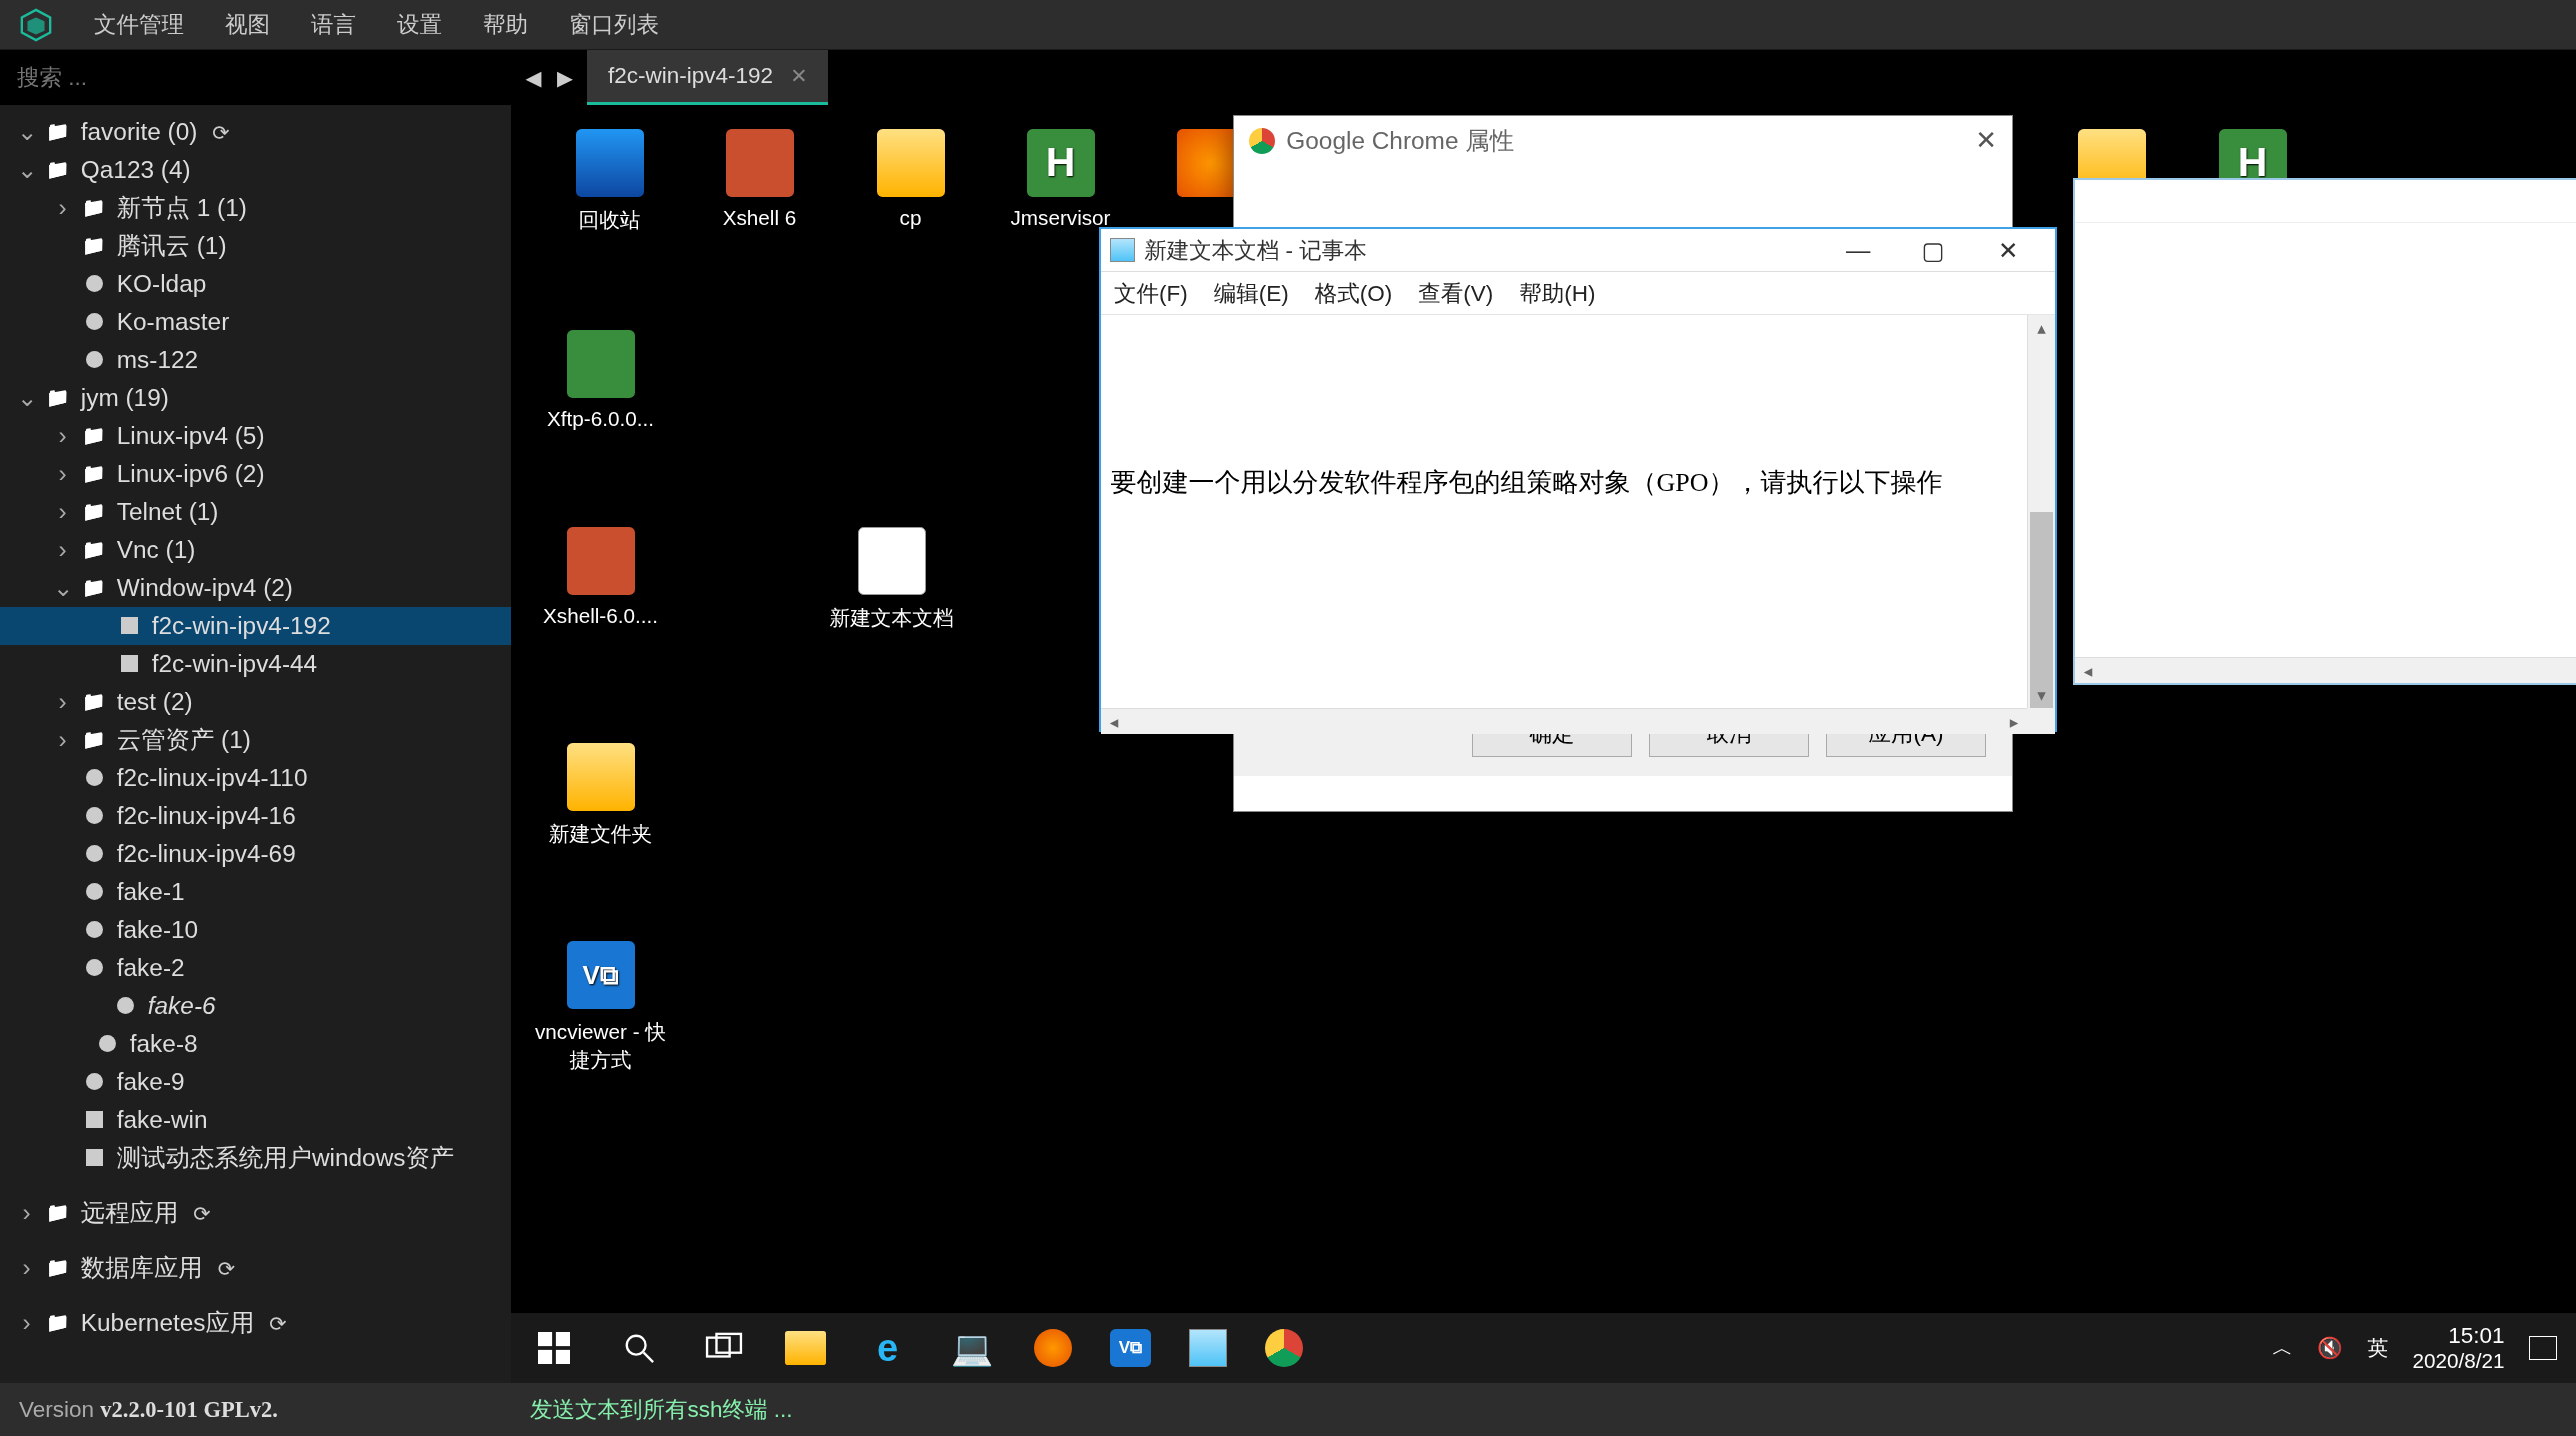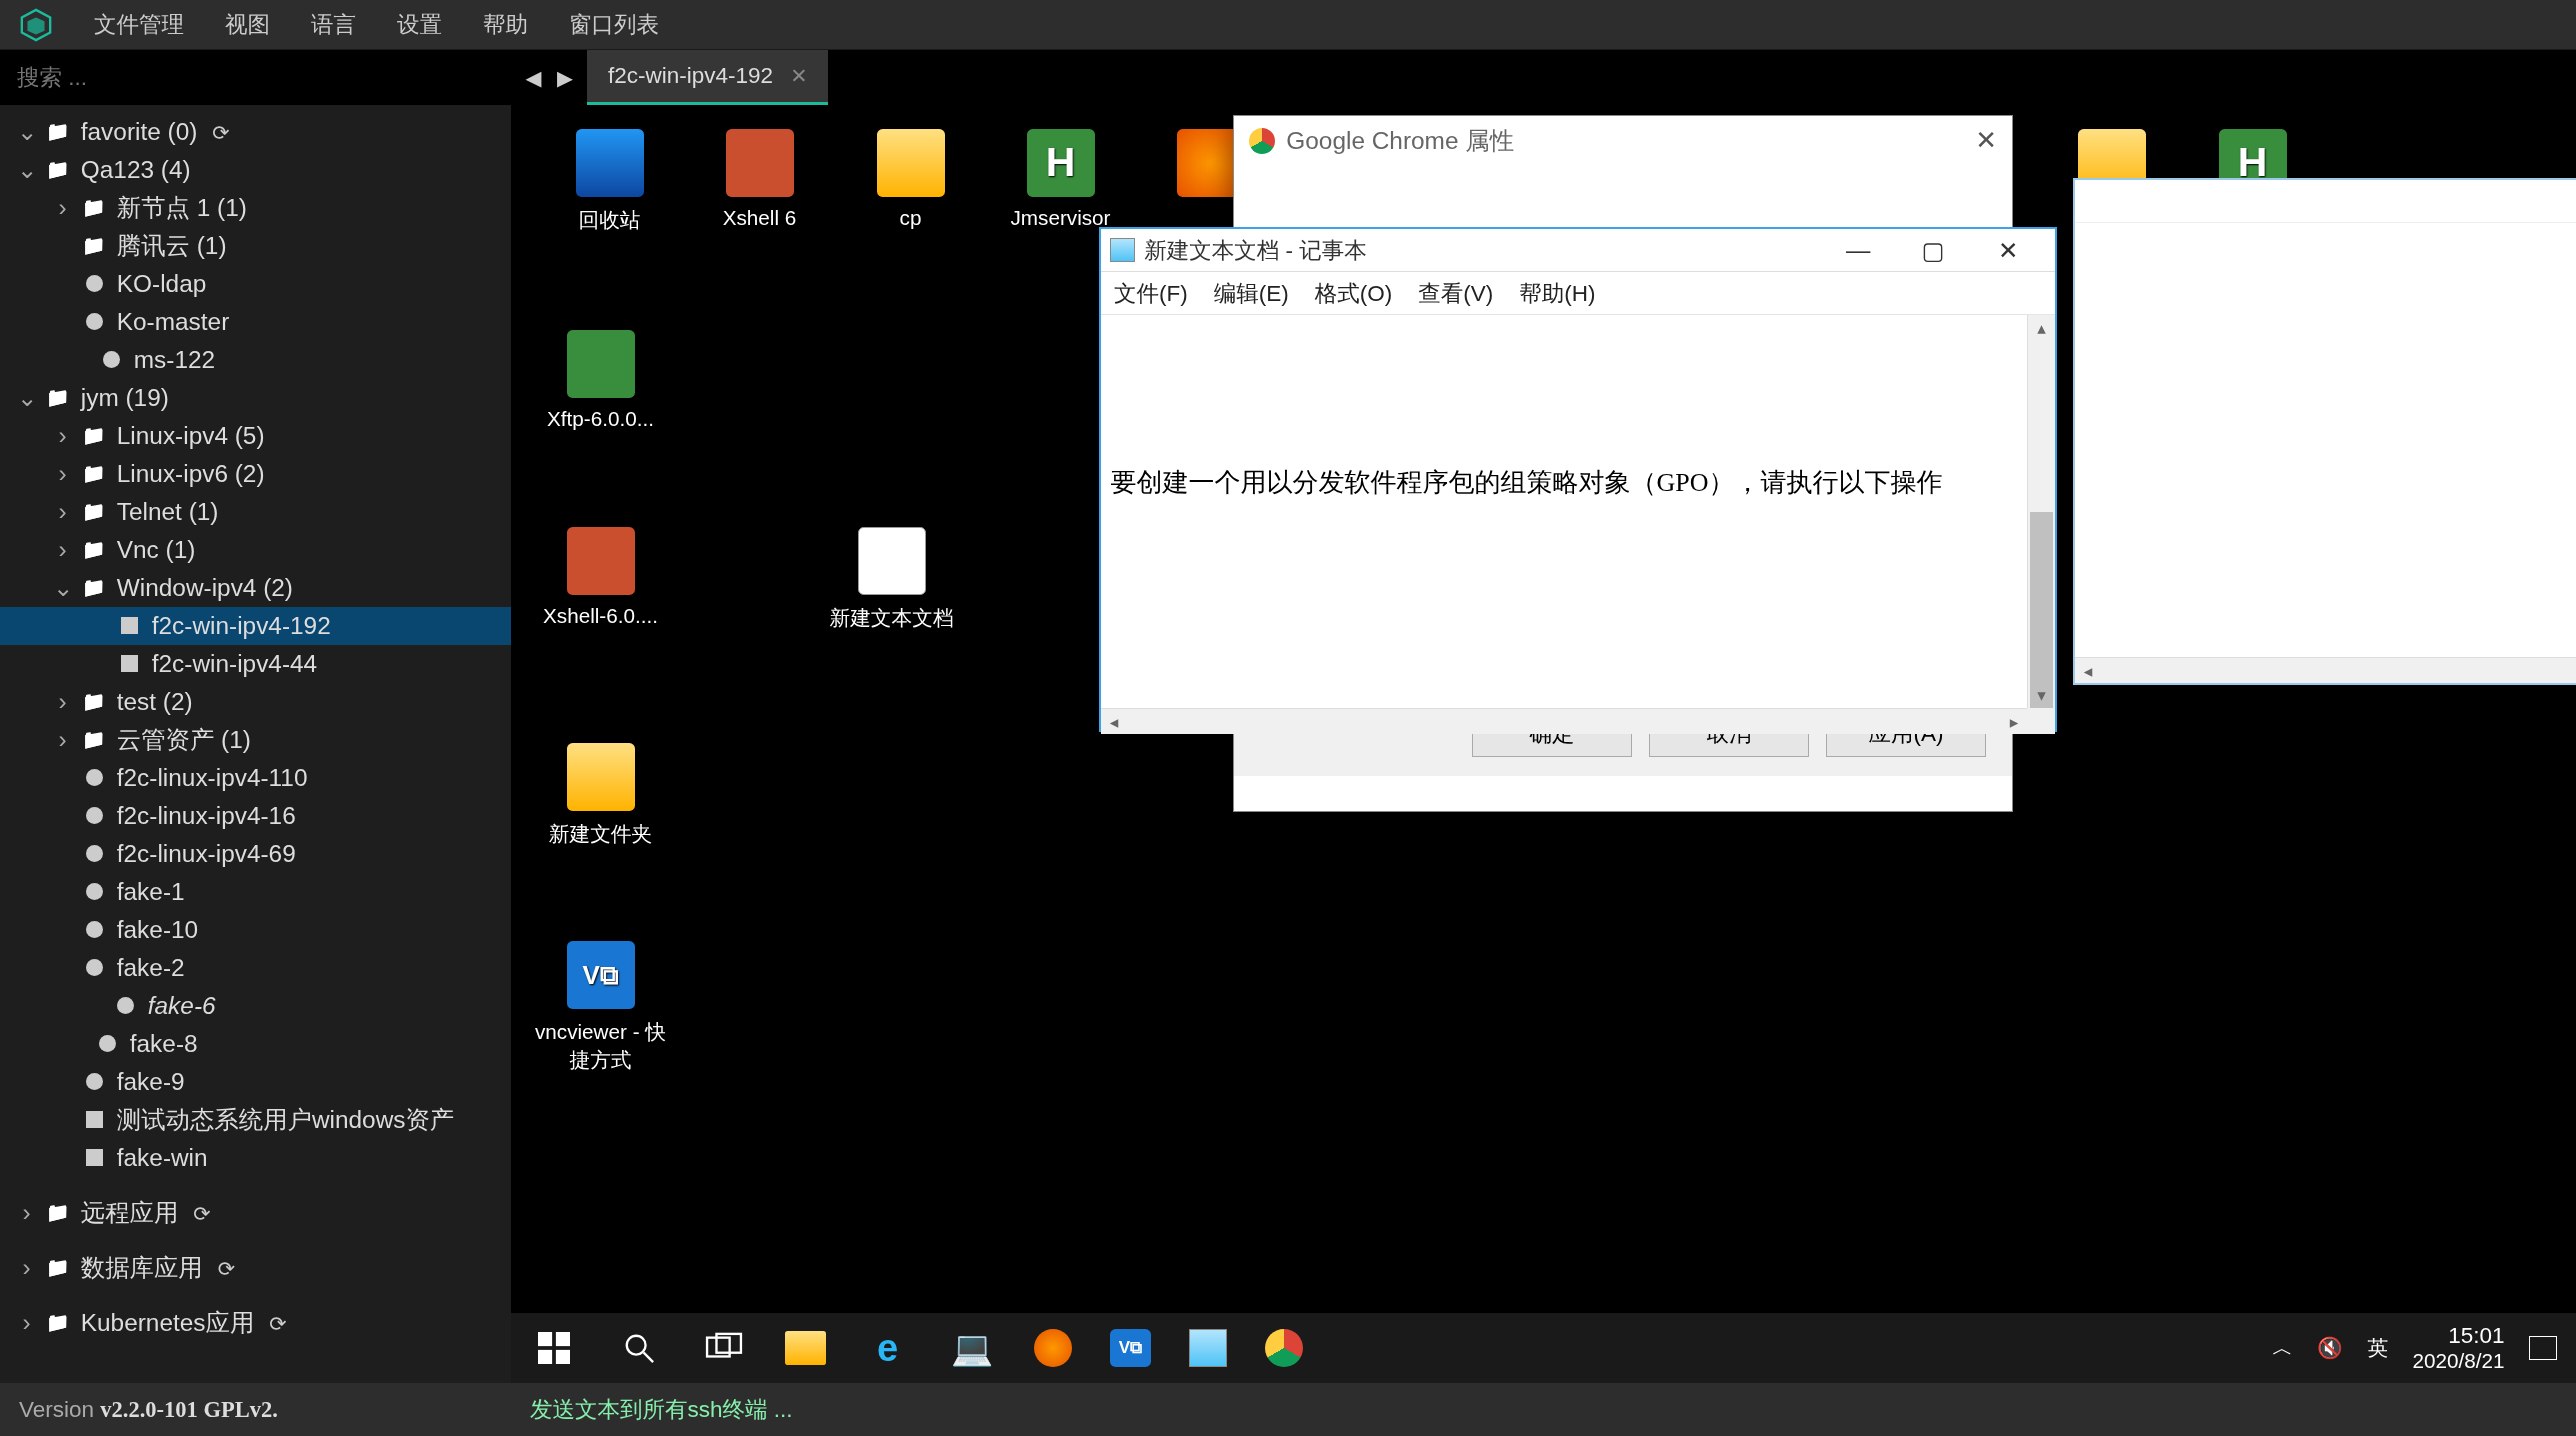--- a/index.html
+++ b/index.html
@@ -154,21 +154,21 @@
         <div class="tree-row" style="padding-left: 53px;">
           <span class="caret"></span>
           <span class="icon penguin-icon"></span>
           <span>KO-ldap</span>
         </div>
         <div class="tree-row" style="padding-left: 53px;">
           <span class="caret"></span>
           <span class="icon penguin-icon"></span>
           <span>Ko-master</span>
         </div>
-        <div class="tree-row" style="padding-left: 53px; margin-left: 17px;">
+        <div class="tree-row" style="padding-left: 53px;">
           <span class="caret"></span>
           <span class="icon penguin-icon"></span>
           <span>ms-122</span>
         </div>
         <div class="tree-row" style="padding-left: 17px;">
           <span class="caret">⌄</span>
           <span class="icon folder-icon"></span>
           <span>jym (19)</span>
         </div>
         <div class="tree-row" style="padding-left: 53px;">
@@ -257,26 +257,26 @@
           <span>fake-8</span>
         </div>
         <div class="tree-row" style="padding-left: 53px;">
           <span class="caret"></span>
           <span class="icon penguin-icon"></span>
           <span>fake-9</span>
         </div>
         <div class="tree-row" style="padding-left: 53px;">
           <span class="caret"></span>
           <span class="icon win-icon"></span>
+          <span>fake-win</span>
+        </div>
+        <div class="tree-row" style="padding-left: 53px;">
+          <span class="caret"></span>
+          <span class="icon win-icon"></span>
           <span>测试动态系统用户windows资产</span>
-        </div>
-        <div class="tree-row" style="padding-left: 53px;">
-          <span class="caret"></span>
-          <span class="icon win-icon"></span>
-          <span>fake-win</span>
         </div>
         <div class="tree-row" style="padding-left: 17px; margin-top: 17px;">
           <span class="caret">›</span>
           <span class="icon folder-icon"></span>
           <span>远程应用</span>
           <span class="refresh-icon"></span>
         </div>
         <div class="tree-row" style="padding-left: 17px; margin-top: 17px;">
           <span class="caret">›</span>
           <span class="icon folder-icon"></span>

